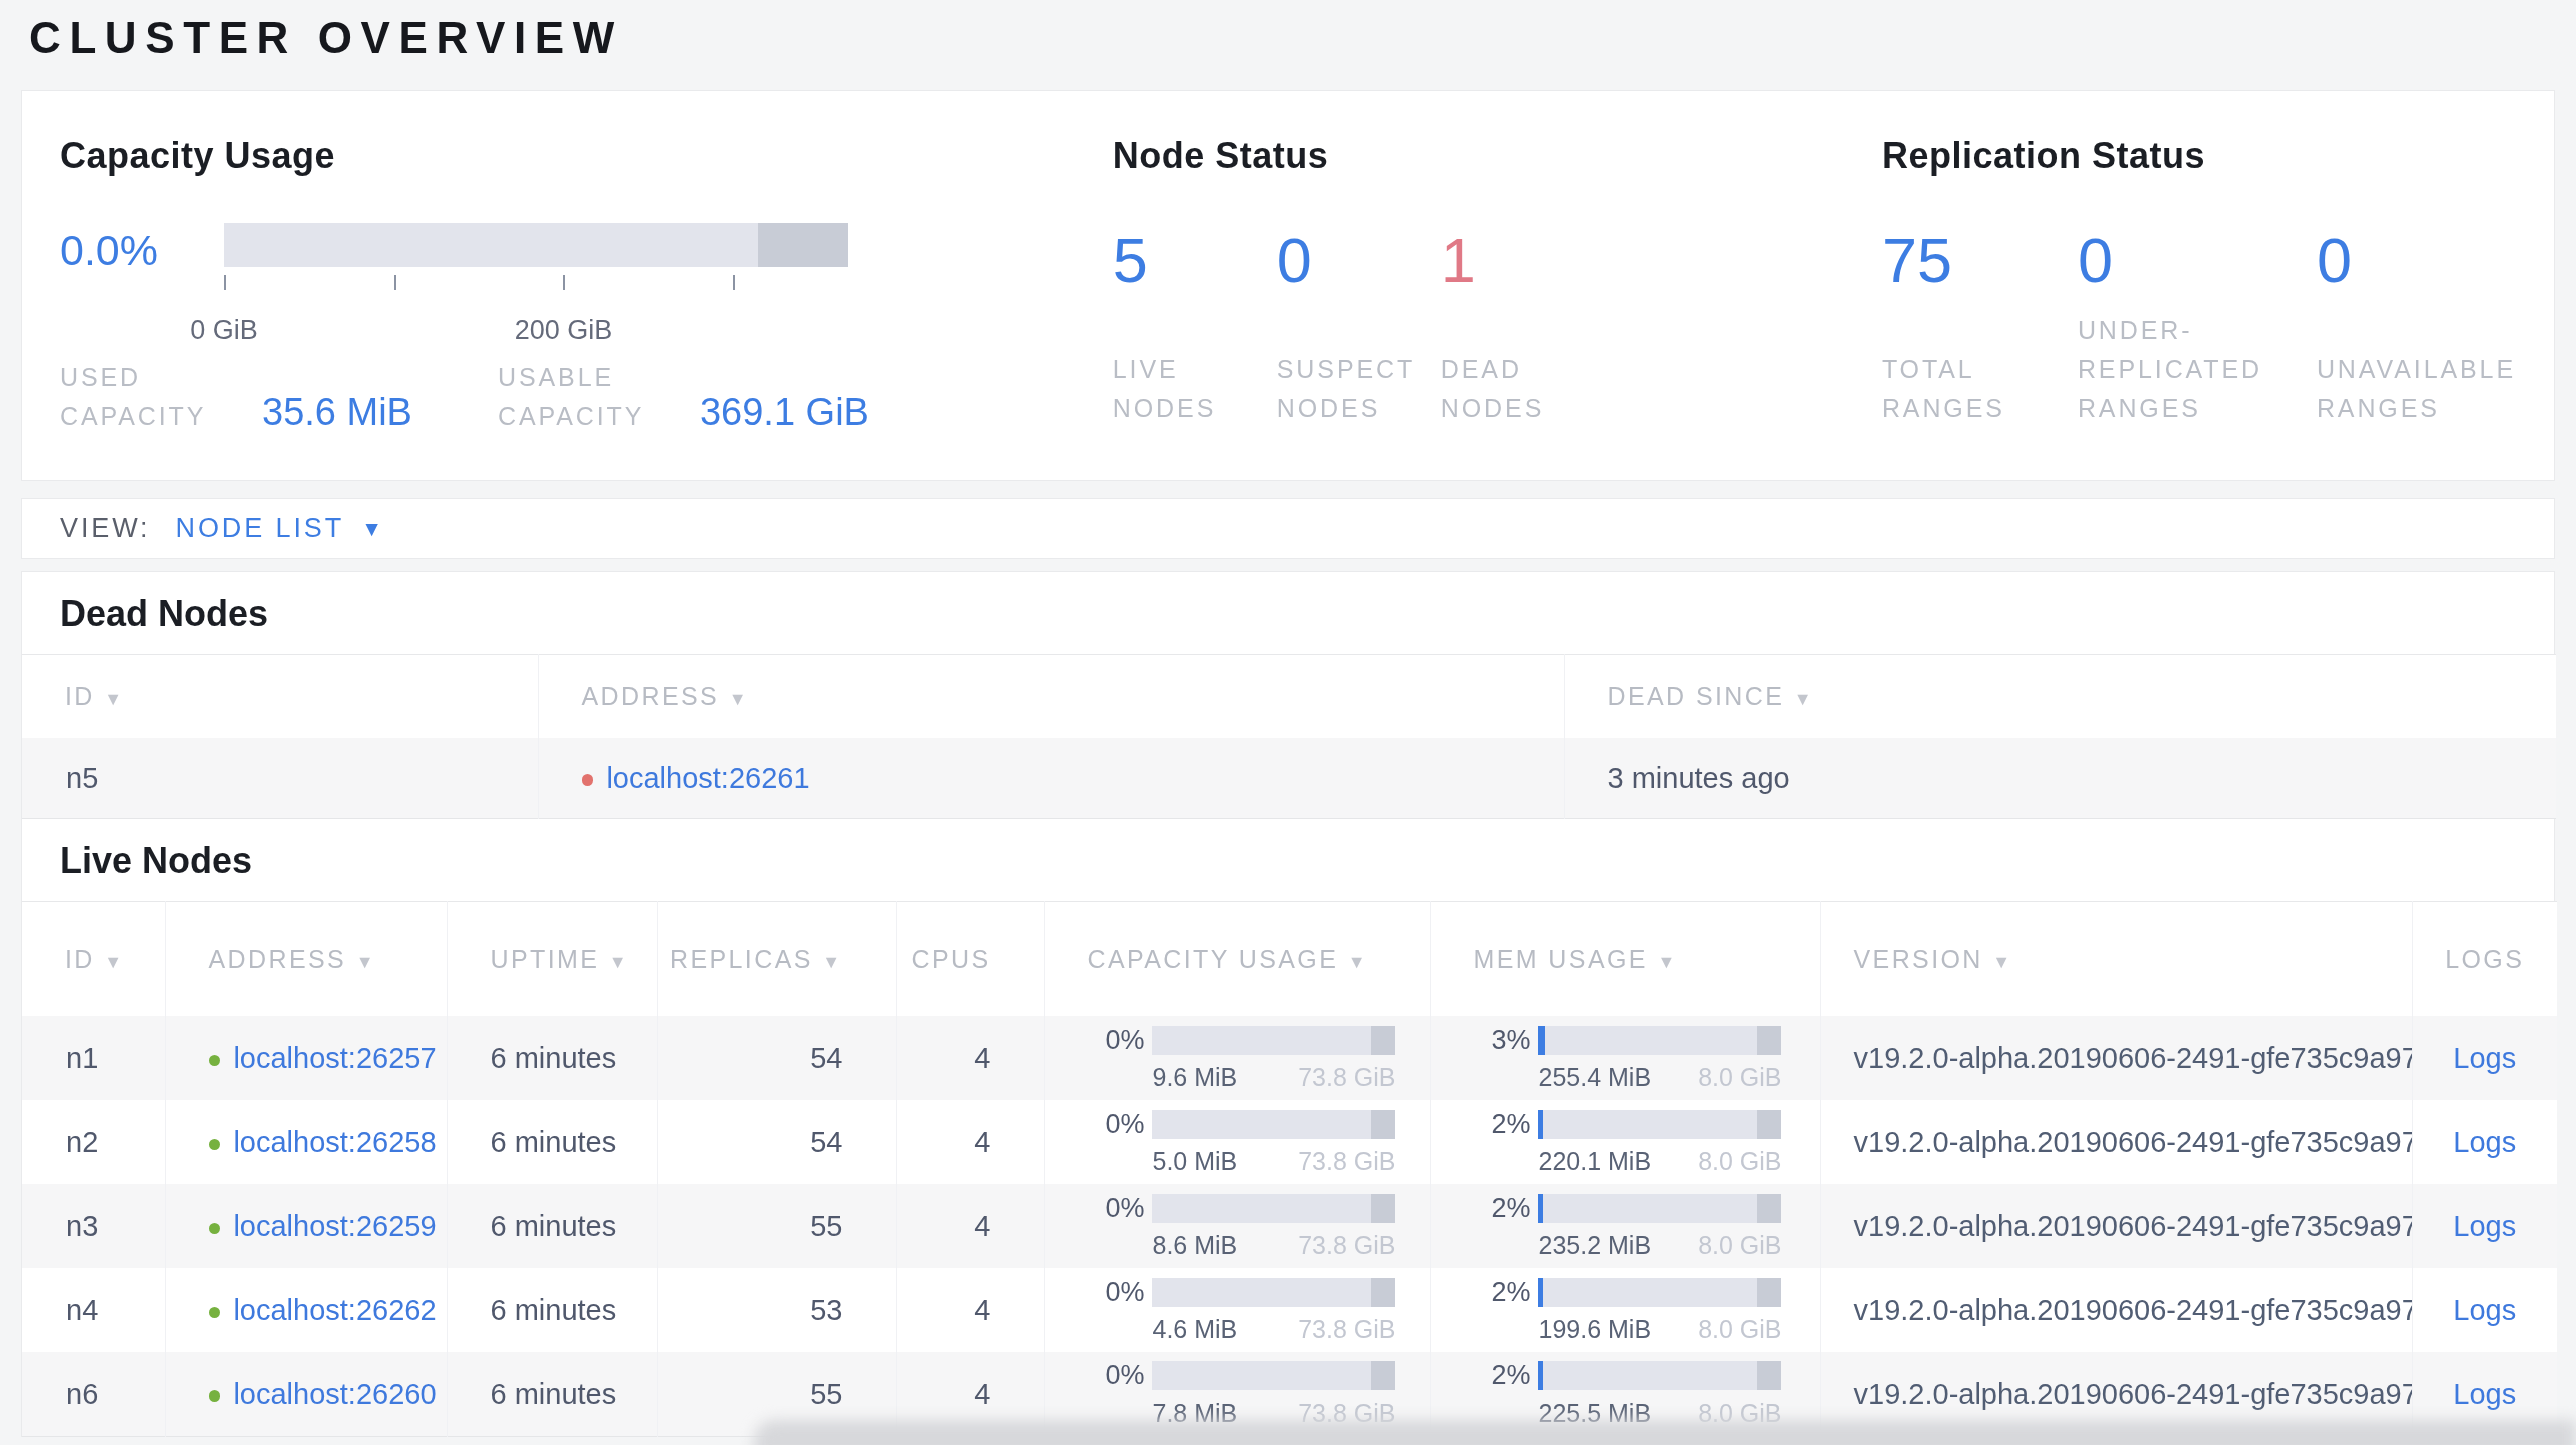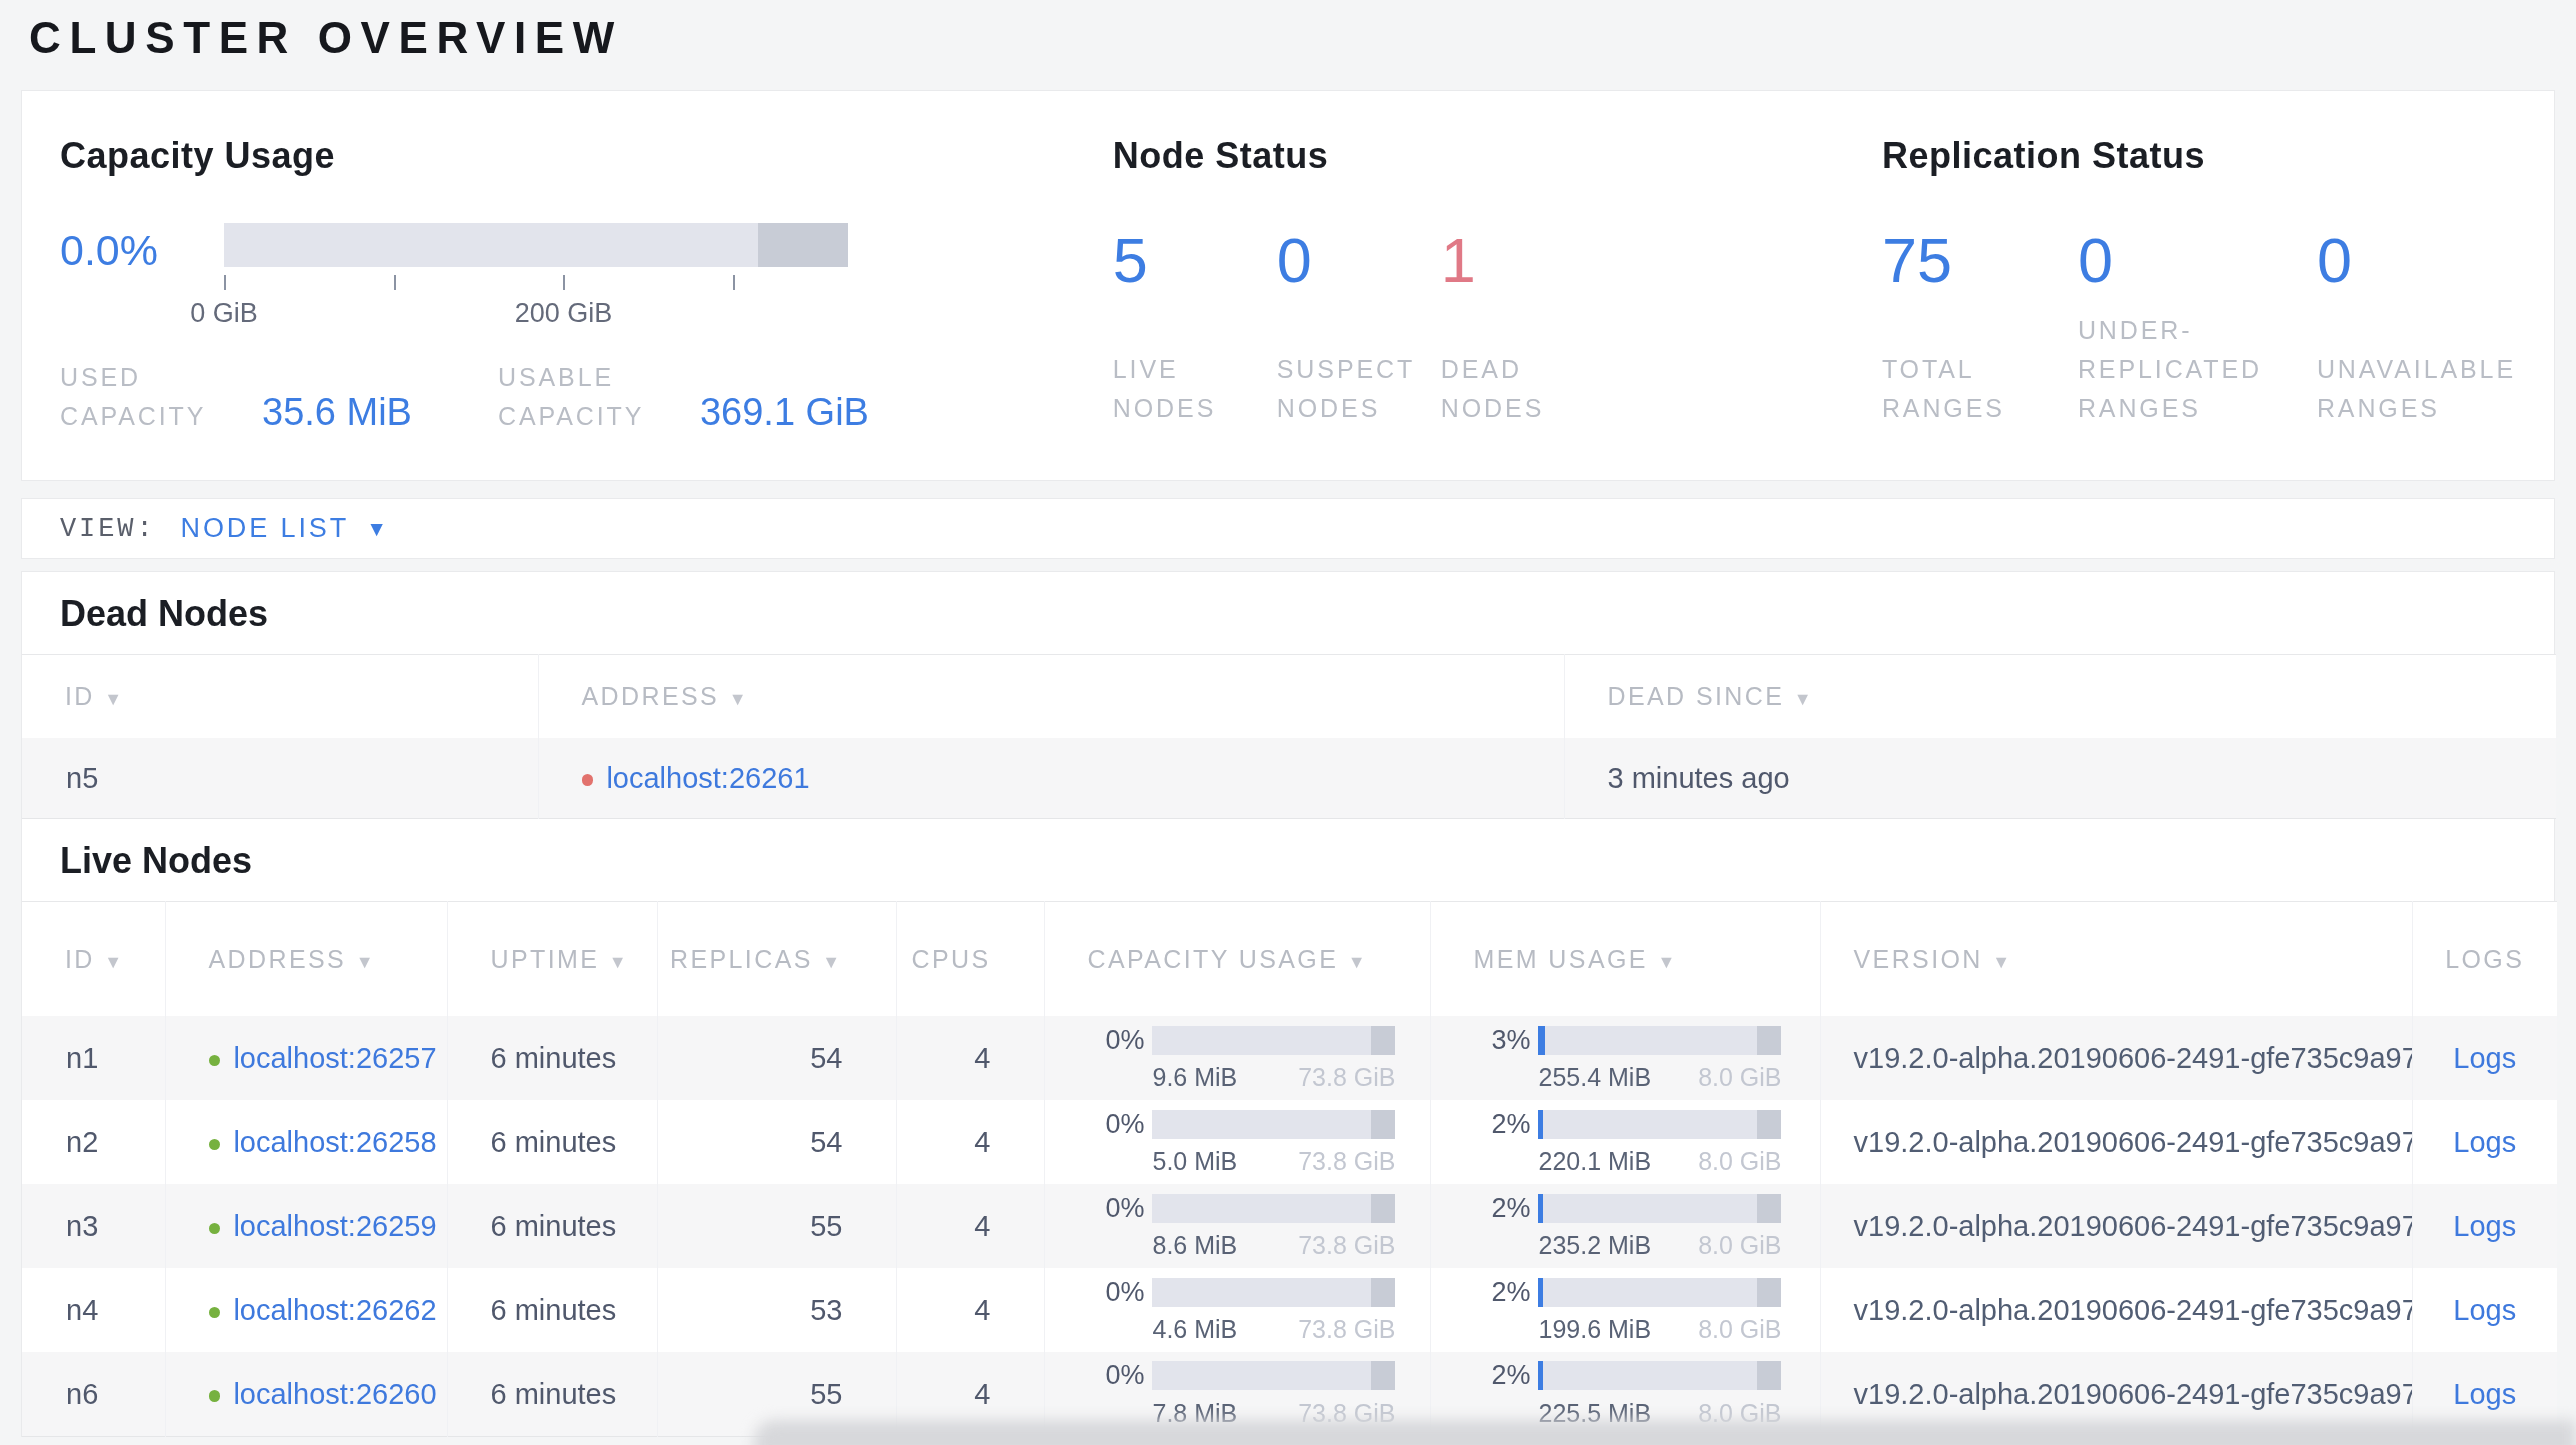--- a/index.html
+++ b/index.html
@@ -29,21 +29,21 @@
   .panel-repl { flex:1; }
   .cap-row { display:flex; align-items:flex-start; }
   .cap-pct { width:164px; font-size:43px; color:#3d7de2; line-height:1; padding-top:5.7px; }
   .cap-chart { width:624px; position:relative; }
   .cap-bar { height:44px; background:#e2e4ec; position:relative; overflow:hidden; }
   .cap-bar-fill { position:absolute; left:0; top:0; bottom:0; background:#3d7de2; }
   .cap-bar-reserved { position:absolute; top:0; bottom:0; background:#c8ccd6; }
   .cap-axis { position:relative; height:63px; }
   .cap-tick { position:absolute; top:7.6px; width:1.9px; height:15.3px; background:#8b93a3; }
   .cap-tick-label {
-    position:absolute; top:31px; transform:translateX(-50%);
+    position:absolute; top:48px; transform:translateX(-50%);
     font-size:27px; color:#646a7a; white-space:nowrap;
   }
   .cap-metrics { display:flex; margin-top:28px;align-items:flex-end; }
   .metric-pair { display:flex; align-items:flex-end; margin-right:86px; }
   .metric-pair-label {
     width:202px; font-size:25px; letter-spacing:2.9px; color:#b9bdc5;
     white-space:pre-line; line-height:1.55;
   }
   .metric-pair-value { font-size:38px; color:#3d7de2; padding-bottom:1.9px; white-space:nowrap; }
   .stats-row { display:flex; }
@@ -55,21 +55,21 @@
   .stat-value { font-size:63px; line-height:1; padding-top:5.7px; }
   .stat-label {
     margin-top:auto; font-size:25px; letter-spacing:2.9px; color:#b9bdc5;
     white-space:pre-line; line-height:1.55;
   }
   
   .view-bar {
     margin:17px 21px 0 21px; background:#fff; border:1px solid #e9eaec;
     height:61px; display:flex; align-items:center; padding-left:38px;
   }
-  .view-label { font-size:27px; letter-spacing:2.9px; color:#5a5f6b;font-family:Liberation Mono, monospace; }
+  .view-label { font-size:27px; letter-spacing:2.9px; color:#5a5f6b; }
   .view-select { display:flex; align-items:center; margin-left:25px; cursor:pointer; }
   .view-selected { font-size:27px; letter-spacing:2.9px; color:#3d7de2;text-align:right; }
   .view-caret { font-size:21px; color:#3d7de2; margin-left:17px; }
   
   .tables-card {
     margin:11.5px 21px 0 21px; background:#fff; border:1px solid #e9eaec; border-bottom:none;
   }
   .section-heading { font-size:36px; font-weight:600; color:#1b1e24; padding:21px 0 19px 38px; }
   table { border-collapse:collapse; table-layout:fixed; width:2534px; }
   thead tr { border-top:1px solid #e7e8ea; }

